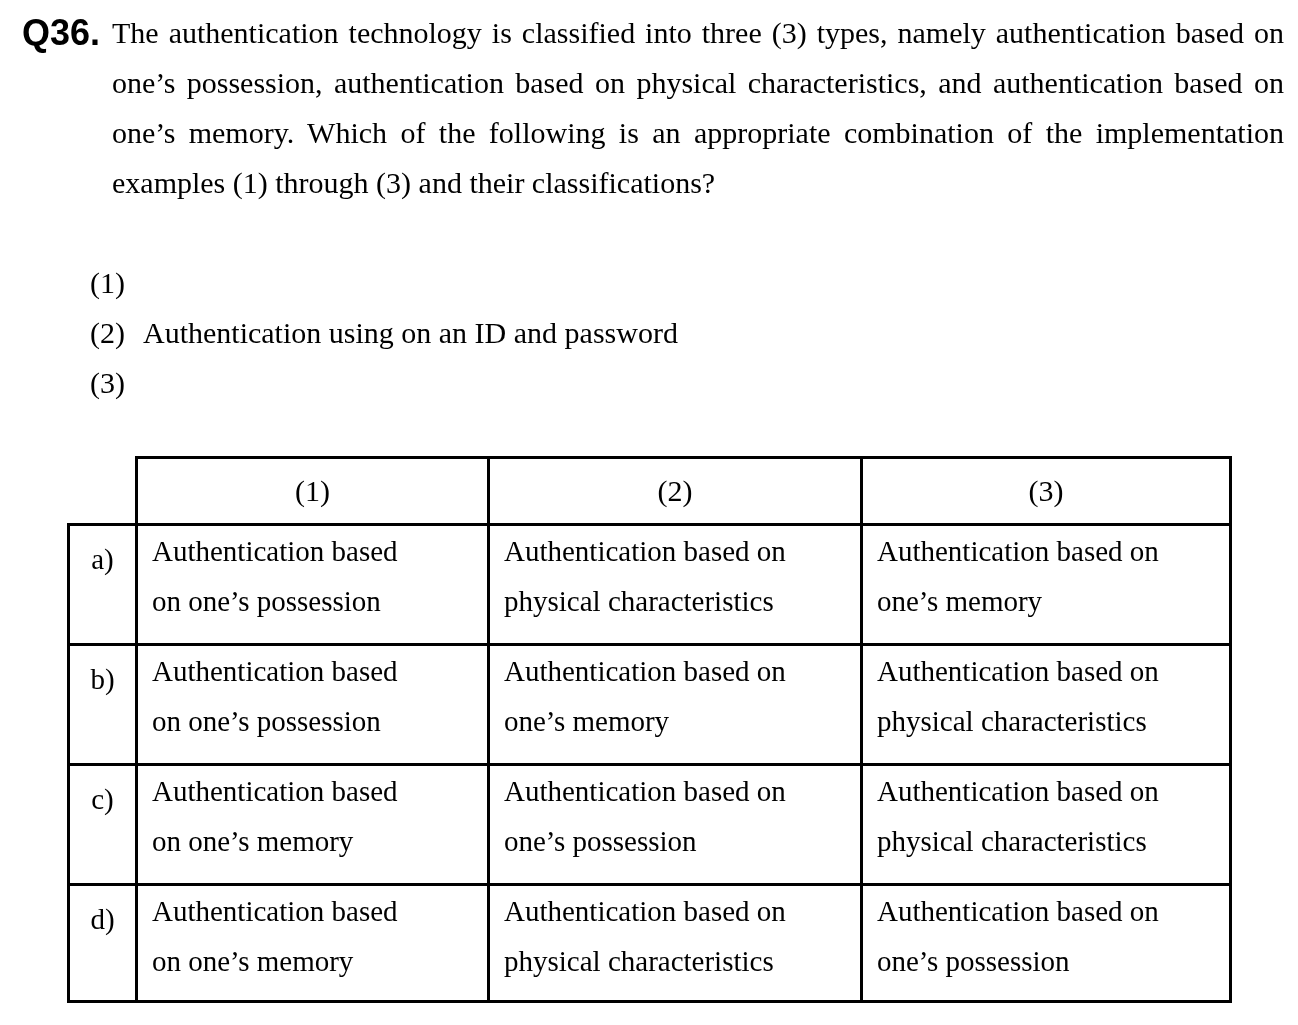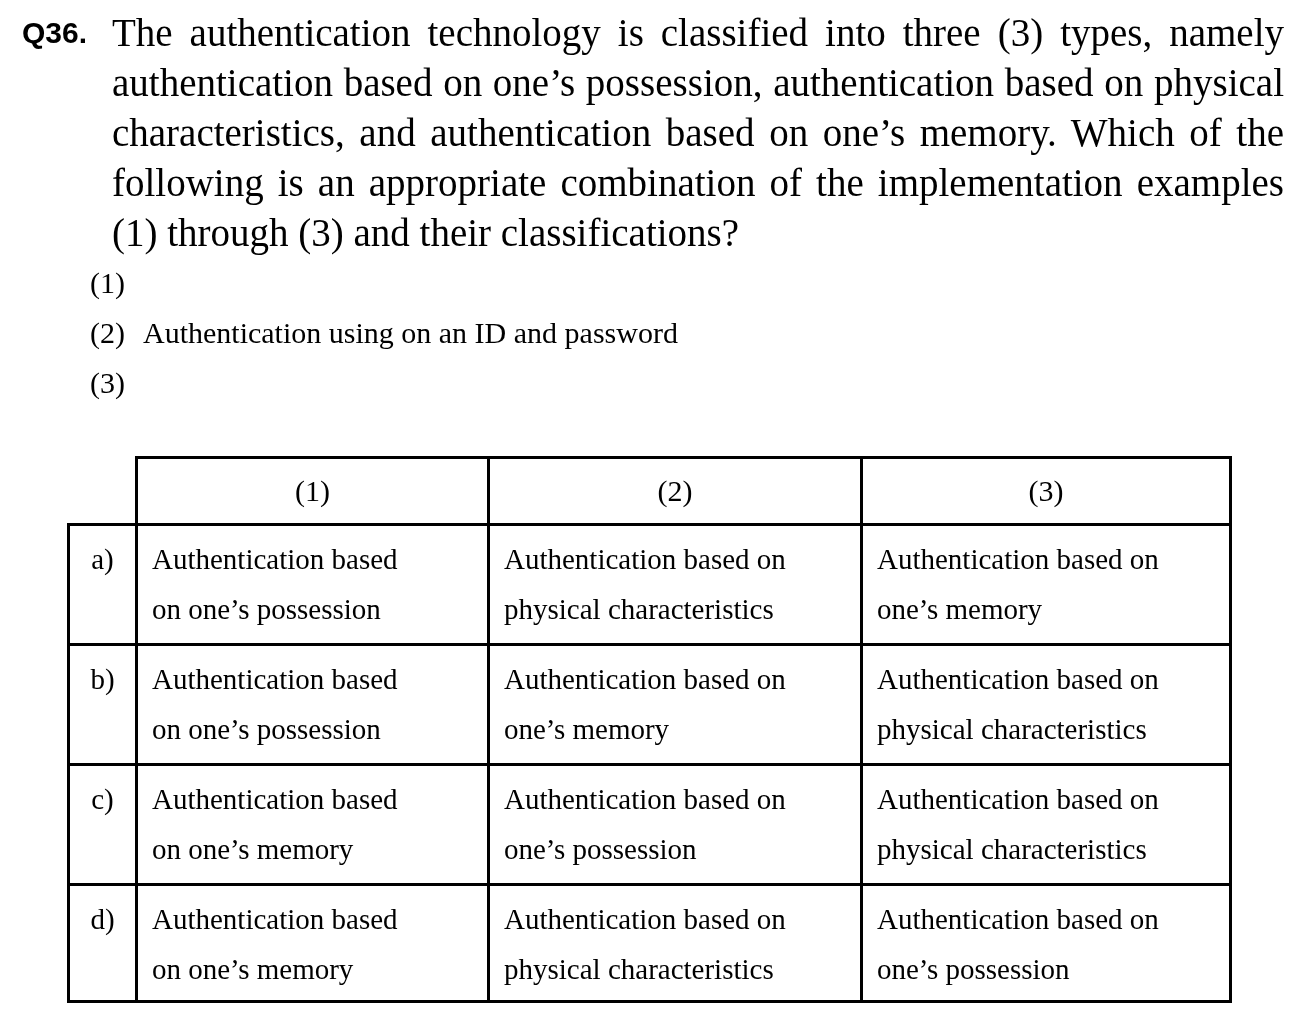--- a/index.html
+++ b/index.html
@@ -6,26 +6,26 @@
   body {
     width: 1298px; height: 1025px;
     background: #ffffff; color: #000000;
     font-family: "Liberation Serif", serif;
     position: relative; overflow: hidden;
   }
 
   .qnum {
     position: absolute; left: 22px; top: 8px;
     font-family: "Liberation Sans", sans-serif;
-    font-weight: bold; font-size: 30px; line-height: 50px;
+    font-weight: bold; font-size: 36px; line-height: 50px;
   }
 
   .qtext {
     position: absolute; left: 112px; top: 8px; width: 1172px;
-    font-size: 39px; line-height: 50px; text-align: justify;
+    font-size: 30px; line-height: 50px; text-align: justify;
   }
 
   .examples {
     position: absolute; left: 90px; top: 258px;
     font-size: 30px; line-height: 50px;
   }
   .example { display: flex; }
   .ex-num { width: 53px; flex: none; }
 
   .answer-table {
@@ -39,21 +39,21 @@
     box-sizing: border-box;
     border-left: 3px solid #000;
     border-top: 3px solid #000;
   }
   .spacer { border: none; background: #ffffff; }
   .head {
     display: flex; align-items: center; justify-content: center;
     font-size: 30px;
   }
   .rlabel { text-align: center; padding-top: 8px; }
-  .data { padding: 8px 12px 0 14px; white-space: pre-line; }
+  .data { padding: 0 12px 0 14px; white-space: pre-line; }
   .last-col { border-right: 3px solid #000; }
   .last-row { border-bottom: 3px solid #000; }
 </style>
 </head>
 <body>
 
 <div class="qnum">Q36.</div>
 <div class="qtext">The authentication technology is classified into three (3) types, namely authentication based on one’s possession, authentication based on physical characteristics, and authentication based on one’s memory. Which of the following is an appropriate combination of the implementation examples (1) through (3) and their classifications?</div>
 
 <div class="examples">

